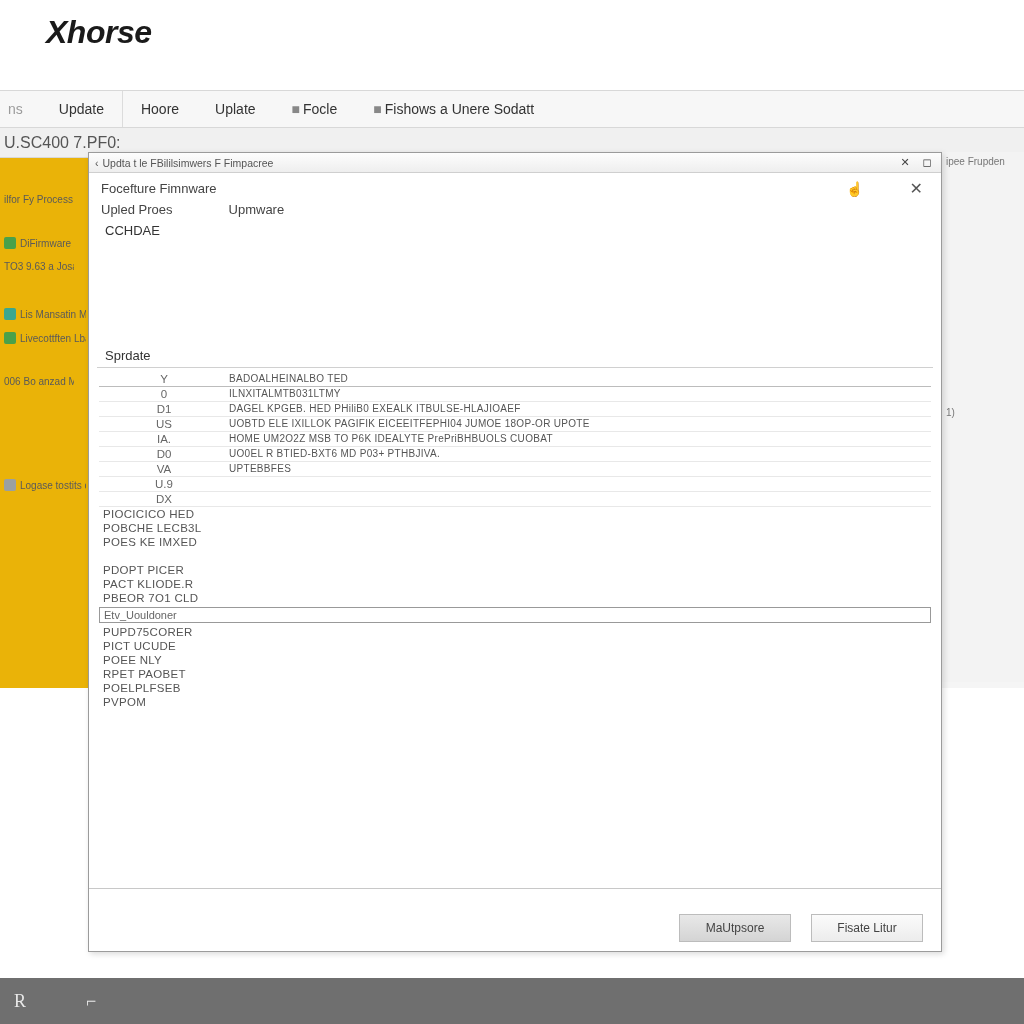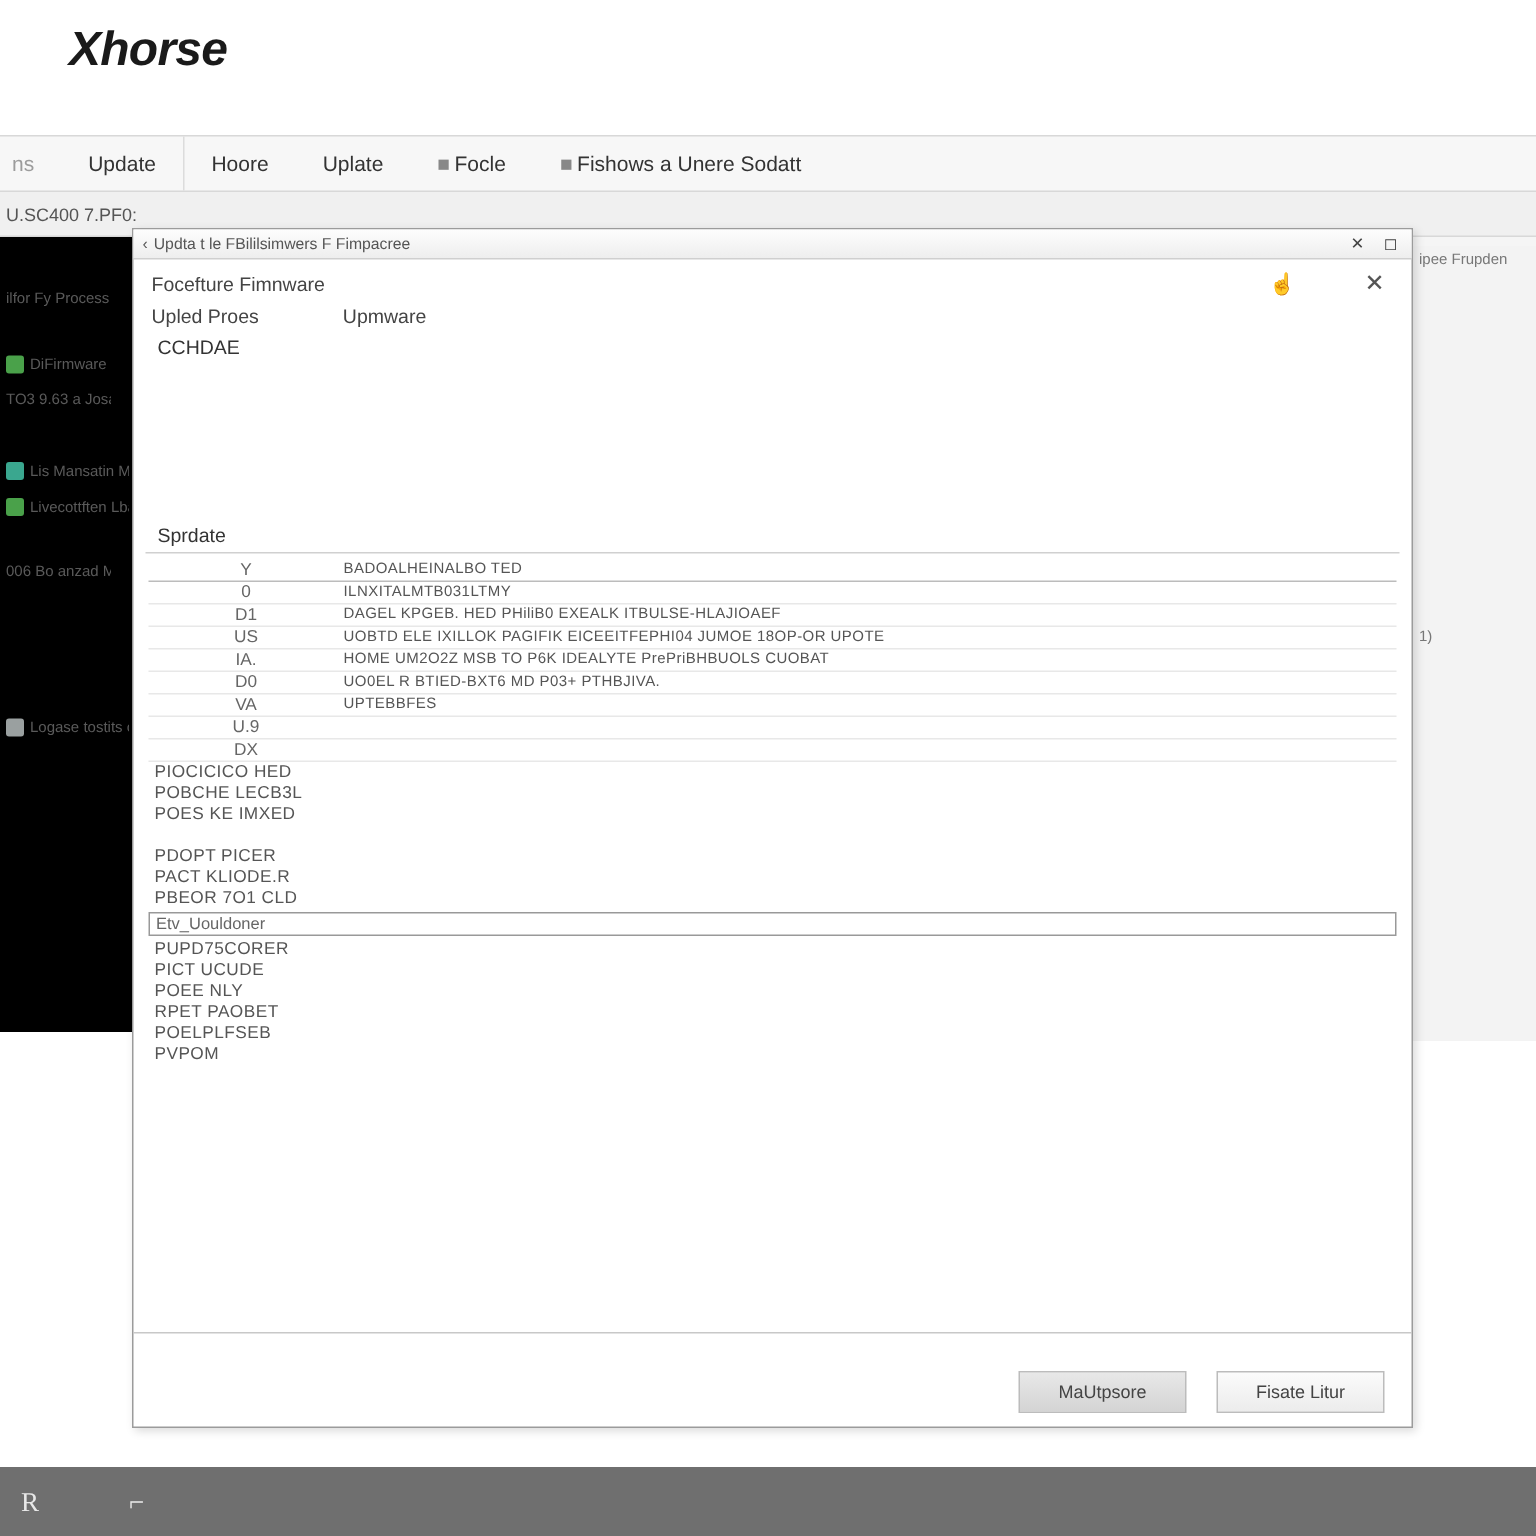--- a/index.html
+++ b/index.html
@@ -4,31 +4,31 @@
 <style>
   * { box-sizing: border-box; margin: 0; padding: 0; }
   html, body { width: 1024px; height: 1024px; font-family: Arial, Helvetica, sans-serif; background: #ffffff; overflow: hidden; }
   .logo-area { height: 90px; padding: 14px 10px; margin-left: 36px; }
   .logo { font-size: 32px; font-weight: 700; letter-spacing: -0.5px; color: #1a1a1a; font-style: italic; }
   .logo .x { font-weight: 900; }
   .menubar { height: 38px; border-top: 1px solid #d8d8d8; border-bottom: 1px solid #d8d8d8; background: #f7f7f7; display: flex; align-items: center; padding-left: 0; font-size: 14px; color: #333; }
   .menubar .mitem { padding: 0 18px; height: 100%; display: flex; align-items: center; cursor: default; }
   .menubar .mitem.first { padding-left: 8px; }
   .sep-v { width: 1px; height: 100%; background: #dcdcdc; }
-  .subbar { height: 30px; background: #f0f0f0; border-bottom: 1px solid #d8d8d8; display: flex; align-items: center; padding-left: 4px; font-size: 12px; color: #555; }
+  .subbar { height: 30px; background: #f0f0f0; border-bottom: 1px solid #d8d8d8; display: flex; align-items: center; padding-left: 4px; font-size: 16px; color: #555; }
   .body-row { display: flex; height: 530px; }
-  .sidebar { width: 90px; background: #000000; height: 100%; padding-top: 30px; font-size: 10px; color: #5a5a5a; }
+  .sidebar { width: 90px; background: #eab308; height: 100%; padding-top: 30px; font-size: 10px; color: #5a5a5a; }
   .sidebar .sitem { display: flex; align-items: center; gap: 4px; padding: 6px 4px; }
   .sidebar .sic { width: 12px; height: 12px; border-radius: 2px; display: inline-block; flex-shrink: 0; }
   .sidebar .sic.green { background: #4aa14a; }
   .sidebar .sic.teal { background: #3aa78f; }
   .sidebar .sic.gray { background: #9aa0a0; }
   .sidebar .slabel { overflow: hidden; white-space: nowrap; text-overflow: clip; width: 70px; }
   .content { flex: 1; background: #f5f5f5; }
-  .right-strip { position: absolute; right: 0; top: 164px; width: 82px; height: 530px; background: #f3f3f3; font-size: 10px; color: #777; padding: 4px; }
+  .right-strip { position: absolute; right: 0; top: 152px; width: 82px; height: 530px; background: #f3f3f3; font-size: 10px; color: #777; padding: 4px; }
   .taskbar { position: absolute; left: 0; bottom: 0; width: 100%; height: 46px; background: #6f6f6f; color: #e8e8e8; display: flex; align-items: center; padding-left: 14px; gap: 60px; font-size: 18px; font-family: "Times New Roman", serif; }
   
   .dialog { position: absolute; left: 88px; top: 152px; width: 854px; height: 800px; background: #ffffff; border: 1px solid #9b9b9b; box-shadow: 2px 2px 6px rgba(0,0,0,0.15); display: flex; flex-direction: column; }
   .dlg-title { height: 20px; background: linear-gradient(#fdfdfd,#eeeeee); border-bottom: 1px solid #cfcfcf; display: flex; align-items: center; font-size: 10.5px; color: #555; padding: 0 6px; }
   .dlg-title .spacer { flex: 1; }
   .dlg-title .tb { width: 16px; height: 14px; display: inline-flex; align-items: center; justify-content: center; font-size: 11px; color: #444; margin-left: 6px; cursor: default; }
   .dlg-sub { padding: 6px 12px 0 12px; font-size: 13px; color: #444; display: flex; justify-content: space-between; align-items: center; }
   .dlg-close2 { font-size: 16px; color: #555; cursor: default; padding-right: 6px; }
   .dlg-tabs { display: flex; gap: 56px; padding: 4px 12px 2px 12px; font-size: 13px; color: #444; }
   .dlg-colhead { display: flex; gap: 110px; padding: 4px 10px 4px 8px; font-size: 13px; color: #333; border-bottom: 1px solid #d0d0d0; margin: 0 8px; flex-direction: column; }

